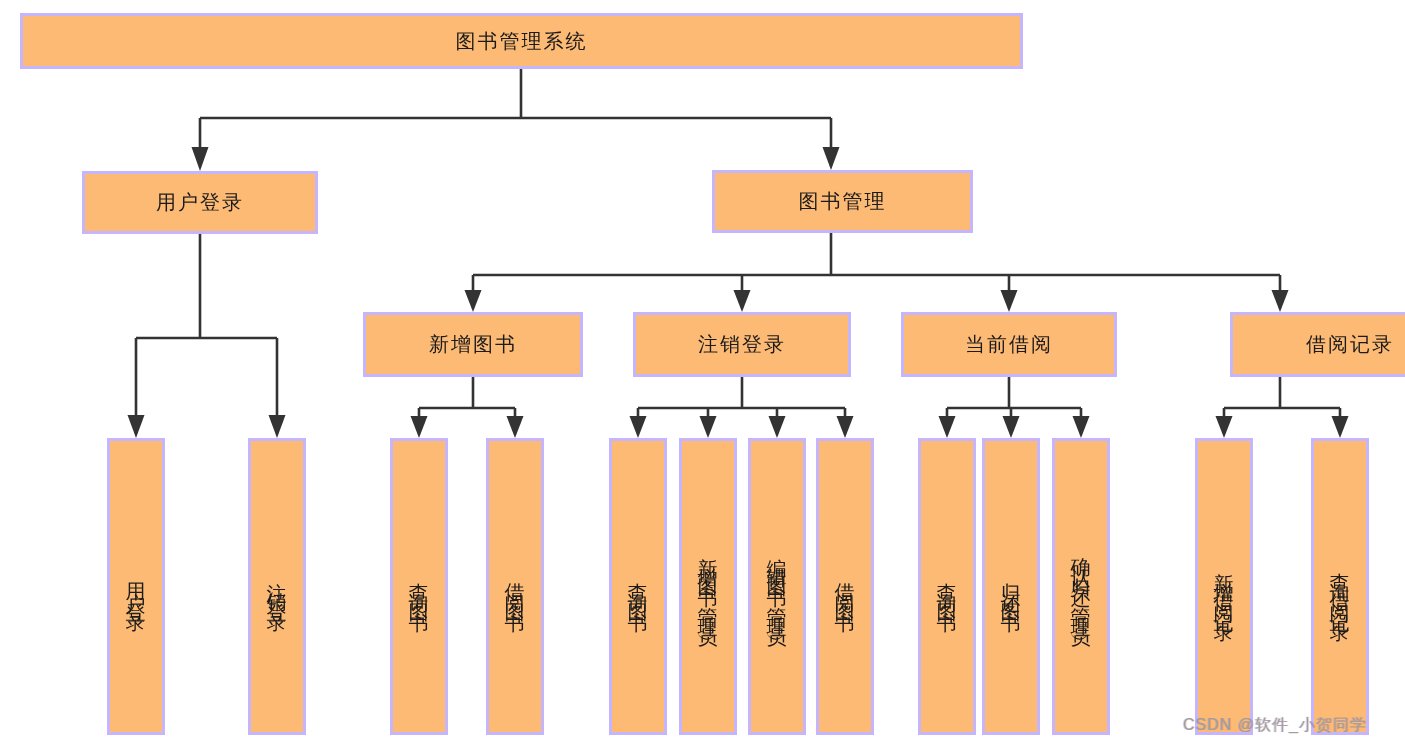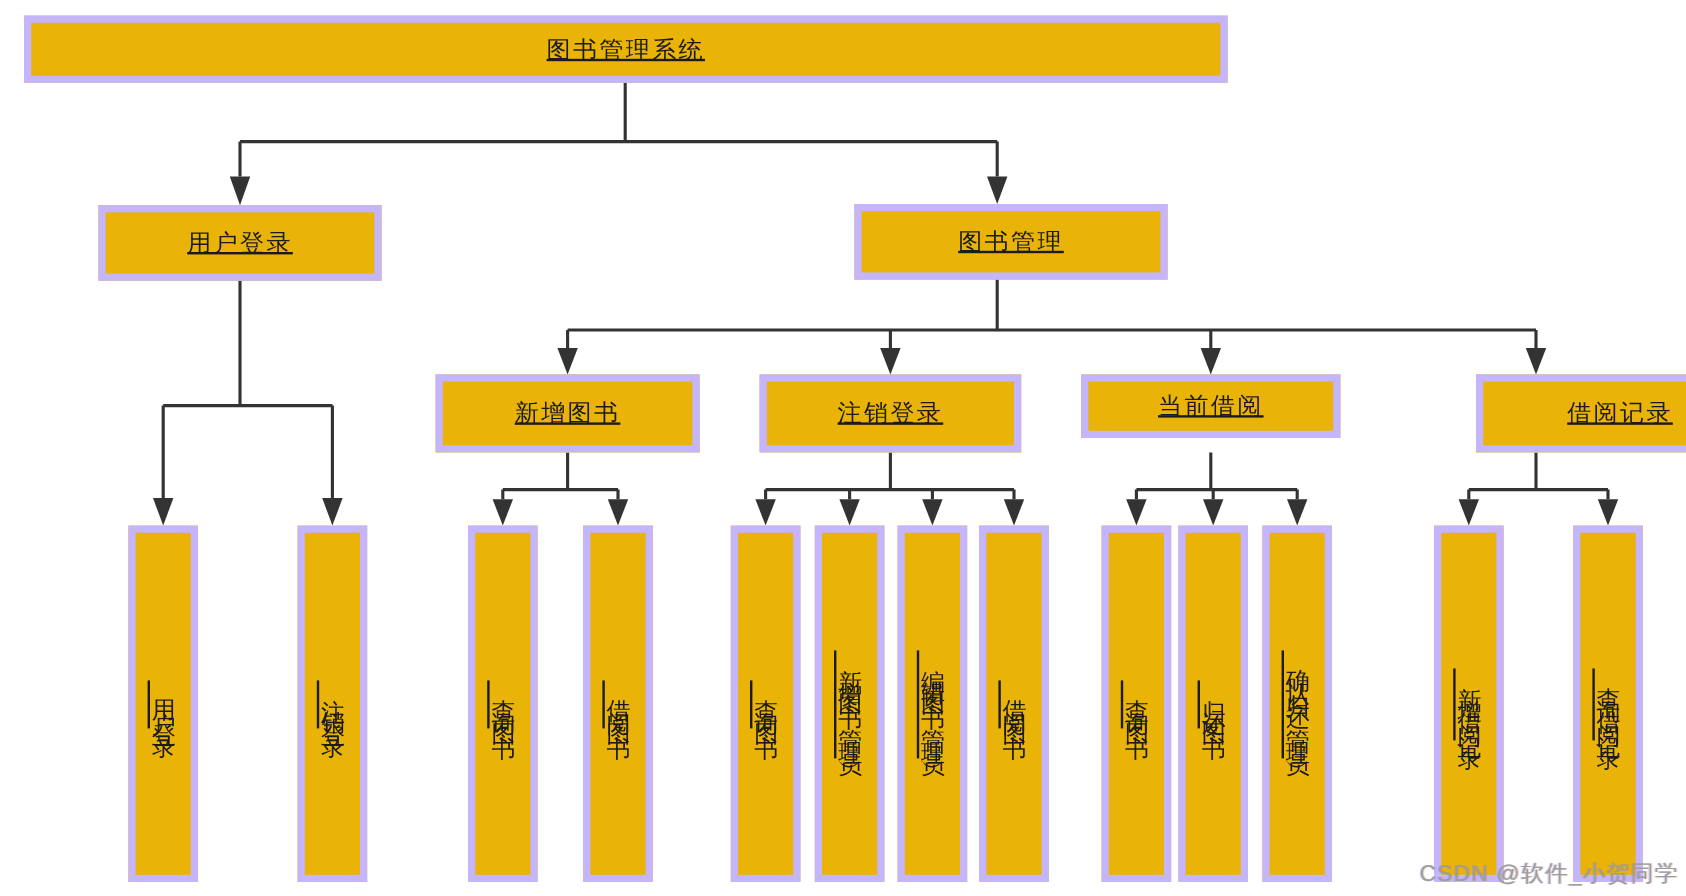--- a/index.html
+++ b/index.html
@@ -12,44 +12,43 @@
     overflow: hidden;
   }
   .connectors {
     position: absolute;
     left: 0; top: 0;
     width: 1405px; height: 747px;
   }
   .box {
     position: absolute;
     box-sizing: border-box;
-    background: #eab308;
-    border: 6px solid #c4b5fd;
+    background: #fdba74;
+    border: 3px solid #c4b5fd;
     color: #1b1b1b;
     display: flex;
     align-items: center;
     justify-content: center;
     font-size: 20px;
     letter-spacing: 2px;
     white-space: nowrap;
-    text-decoration: underline;
   }
   .box.vert {
     writing-mode: vertical-rl;
     text-orientation: mixed;
     letter-spacing: 10px;
     font-size: 20px;
     white-space: normal;
     line-height: 1;
   }
   .watermark {
     position: absolute;
     left: 1183px;
     top: 715px;
-    font-size: 19px;
+    font-size: 16px;
     letter-spacing: 1px;
     color: #9e9e9e;
     text-shadow: 1px 0 0 rgba(210,120,110,0.35), -1px 0 0 rgba(120,140,220,0.35);
   }
 </style>
 </head>
 <body>
 
 <div class="canvas">
 
@@ -86,21 +85,21 @@
     </g>
   </svg>
 
   <div class="box" style="left:20px; top:13px; width:1003px; height:56px;">图书管理系统</div>
 
   <div class="box" style="left:82px; top:171px; width:236px; height:63px;">用户登录</div>
   <div class="box" style="left:712px; top:170px; width:261px; height:63px;">图书管理</div>
 
   <div class="box" style="left:363px; top:312px; width:220px; height:65px;">新增图书</div>
   <div class="box" style="left:633px; top:312px; width:218px; height:65px;">注销登录</div>
-  <div class="box" style="left:901px; top:312px; width:216px; height:53px;">当前借阅</div>
+  <div class="box" style="left:901px; top:312px; width:216px; height:65px;">当前借阅</div>
   <div class="box" style="left:1230px; top:312px; width:240px; height:65px;">借阅记录</div>
 
   <div class="box vert" style="left:107px; top:438px; width:58px; height:297px;">用户登录</div>
   <div class="box vert" style="left:248px; top:438px; width:58px; height:297px;">注销登录</div>
 
   <div class="box vert" style="left:390px; top:438px; width:58px; height:297px;">查询图书</div>
   <div class="box vert" style="left:486px; top:438px; width:58px; height:297px;">借阅图书</div>
 
   <div class="box vert" style="left:609px; top:438px; width:58px; height:297px;">查询图书</div>
   <div class="box vert" style="left:679px; top:438px; width:58px; height:297px;">新增图书（管理员）</div>

